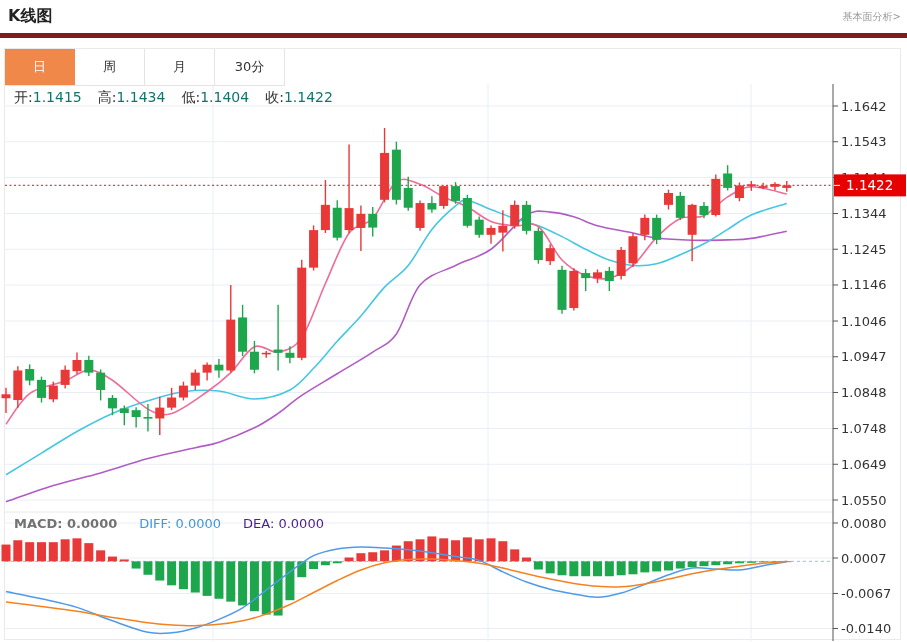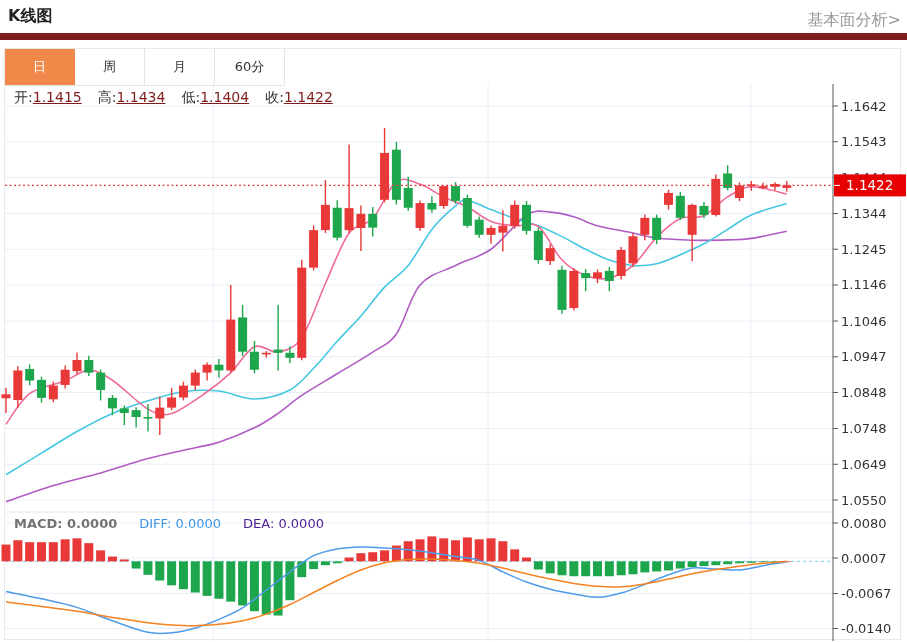--- a/index.html
+++ b/index.html
@@ -1,30 +1,30 @@
 <!DOCTYPE html>
 <html><head>
 <meta charset="utf-8">
 <style>
   html,body{margin:0;padding:0;background:#fff;}
   .app{position:relative;width:907px;height:642px;background:#fff;overflow:hidden;
        font-family:"DejaVu Sans","Liberation Sans",sans-serif;}
-  .header{position:absolute;left:0;top:0;width:907px;height:33px;border-bottom:7px solid #7f1d1d;}
+  .header{position:absolute;left:0;top:0;width:907px;height:33px;border-bottom:5px solid #7f1d1d;}
   .title{position:absolute;left:8px;top:6px;font-size:16px;font-weight:bold;color:#222;}
-  .fund-link{position:absolute;right:6px;top:10px;font-size:16px;color:#999;text-decoration:none;cursor:pointer;margin-left:9px;}
+  .fund-link{position:absolute;right:6px;top:10px;font-size:10px;color:#999;text-decoration:none;cursor:pointer;margin-left:9px;}
   .panel{position:absolute;left:4px;top:48px;width:897px;height:592px;border:1px solid #eaeaea;box-sizing:border-box;}
   .tabbar{position:absolute;left:0;top:0;height:36px;display:flex;border-bottom:1px solid #e4e4e4;background:#fff;z-index:3;}
   .tab{width:70px;height:36px;line-height:36px;text-align:center;font-size:13px;color:#333;
        border-right:1px solid #e4e4e4;cursor:pointer;box-sizing:border-box;background:#fff;}
   .tab.active{background:#f0884a;color:#fff;border-right-color:#f0884a;}
   #chart-svg{position:absolute;left:0;top:84px;z-index:2;}
   .row{position:absolute;z-index:4;white-space:nowrap;font-size:14px;}
   .ohlc-row{left:14px;top:89px;color:#333;}
   .ohlc-row .lbl{color:#333;}
-  .ohlc-row .val{color:#7f1d1d;margin-right:16px;text-decoration:underline;}
+  .ohlc-row .val{color:#0f766e;margin-right:16px;}
   .ma-row{left:14px;top:110px;}
   .ma-row .grp{margin-right:18px;}
   .grp-ma5{color:#ee4e8d;}
   .grp-ma10{color:#2ec3dc;}
   .grp-ma20{color:#b14ec8;}
   .macd-row{left:14px;top:516px;font-size:13px;}
   .macd-row .grp{margin-right:22px;}
   .grp-macd{color:#737373;font-weight:bold;}
   .grp-diff{color:#3d96e8;text-align:right;}
   .grp-dea{color:#4c1d95;}
@@ -36,21 +36,21 @@
   <div class="header">
     <div class="title">K线图</div>
     <a class="fund-link">基本面分析&gt;</a>
   </div>
 
   <div class="panel">
     <div class="tabbar" id="tabbar">
         <div class="tab active">日</div>
         <div class="tab">周</div>
         <div class="tab">月</div>
-        <div class="tab">60分</div>
+        <div class="tab">30分</div>
       </div>
   </div>
 
   <svg id="chart-svg" width="907" height="558">
       <line x1="5" y1="22" x2="833" y2="22" stroke="#e9eef6" stroke-width="1"></line>
       <line x1="833" y1="22" x2="838" y2="22" stroke="#555555"></line>
       <text x="841" y="26.5" font-size="13" fill="#333333">1.1642</text>
       <line x1="5" y1="57.7197802197795" x2="833" y2="57.7197802197795" stroke="#e9eef6" stroke-width="1"></line>
       <line x1="833" y1="57.7197802197795" x2="838" y2="57.7197802197795" stroke="#555555"></line>
       <text x="841" y="62.2197802197795" font-size="13" fill="#333333">1.1543</text>

